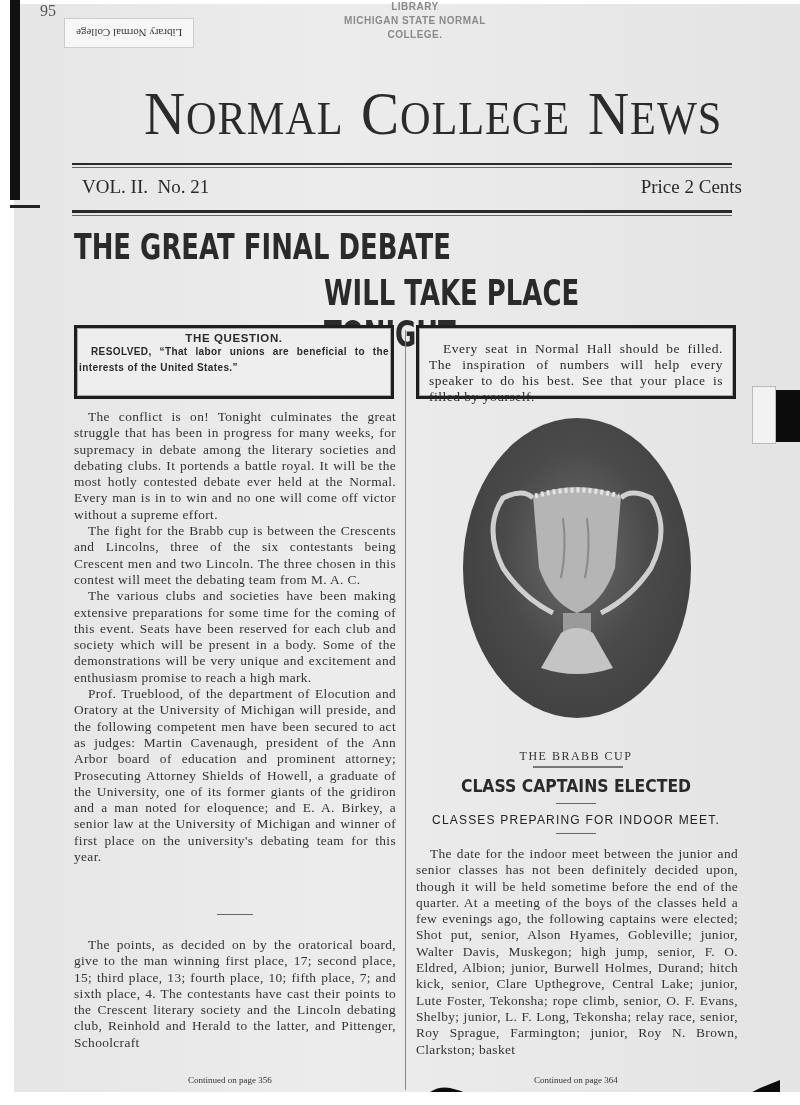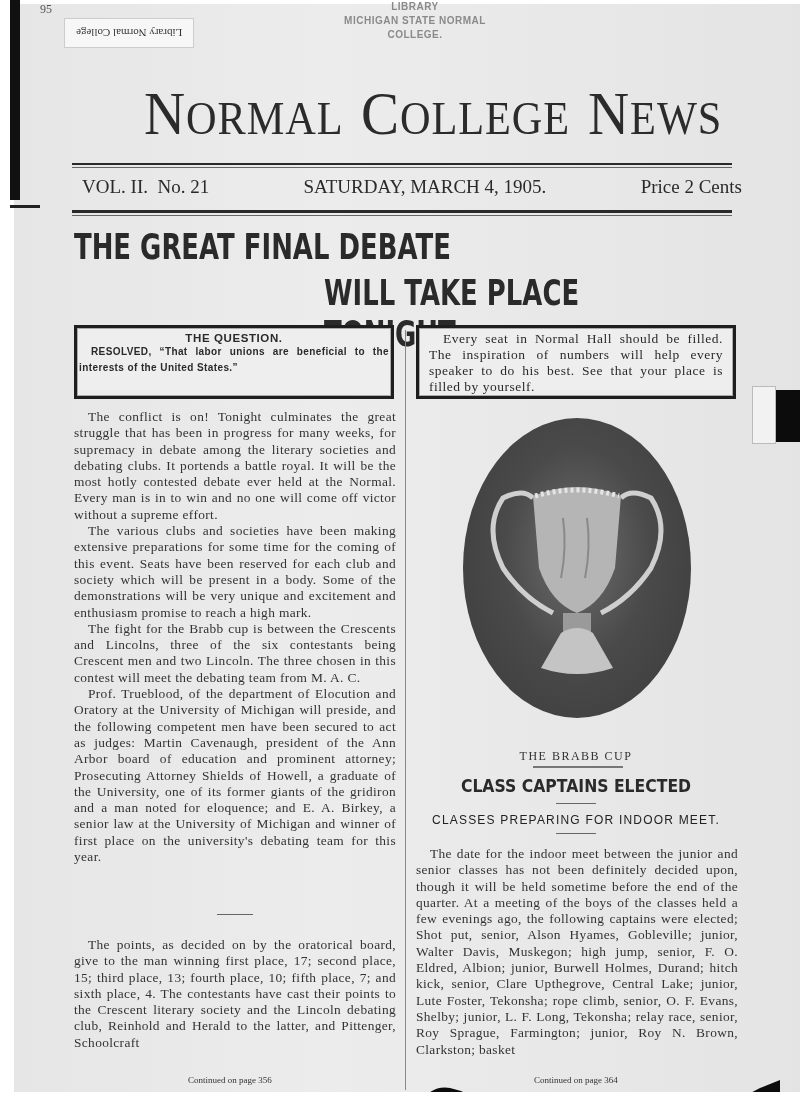--- a/index.html
+++ b/index.html
@@ -16,21 +16,21 @@
 
     .stamp-label {
       position: absolute; left: 64px; top: 18px; width: 130px; height: 30px;
       background: #f7f7f7; border: 1px solid #ccc;
       display: flex; align-items: center; justify-content: center;
     }
     .stamp-label span {
       display: inline-block; transform: rotate(180deg);
       font-family: "Liberation Serif", serif; font-size: 11px; color: #333;
     }
-    .ref-num { position: absolute; left: 40px; top: 2px; font-family: "Liberation Serif", serif; font-size: 12px; color: #555; }
+    .ref-num { position: absolute; left: 40px; top: 2px; font-family: "Liberation Serif", serif; font-size: 16px; color: #555; }
     .library-stamp {
       position: absolute; left: 330px; top: 0px; width: 170px; text-align: center;
       font-family: "Liberation Sans", sans-serif; font-size: 10px; font-weight: bold;
       color: #8a8a8a; line-height: 14px; letter-spacing: 0.5px;
     }
 
     .masthead {
       position: absolute; left: 74px; top: 78px; width: 660px;
       display: flex; justify-content: flex-end; align-items: baseline;
       font-family: "Liberation Serif", serif; color: #2b2b2b;
@@ -58,21 +58,21 @@
     .headline.h1 { left: 74px; top: 226px; font-size: 36px; transform: scaleX(0.72); }
     .headline.h2 { left: 324px; top: 272px; font-size: 36px; transform: scaleX(0.72); }
 
     .col-divider { position: absolute; left: 405px; top: 330px; width: 1px; height: 760px; background: #888; }
 
     .box {
       position: absolute; border: 3px solid #1e1e1e; background: #eeeeee;
       box-shadow: inset 0 0 0 1px #aaa;
     }
     .box.question { left: 74px; top: 325px; width: 320px; height: 74px; padding: 4px 2px; }
-    .box.every-seat { left: 416px; top: 325px; width: 320px; height: 74px; padding: 3px 10px; }
+    .box.every-seat { left: 416px; top: 325px; width: 320px; height: 74px; padding: 13px 10px; }
 
     .q-title { text-align: center; font-family: "Liberation Sans", sans-serif; font-weight: bold; font-size: 11.5px; letter-spacing: 0.6px; }
     .q-body { font-family: "Liberation Sans", sans-serif; font-weight: bold; font-size: 10px; line-height: 16px; text-indent: 12px; text-align: justify; letter-spacing: 0.4px; }
     .seat-body { font-family: "Liberation Serif", serif; font-size: 13.5px; line-height: 16px; text-indent: 14px; text-align: justify; letter-spacing: 0.5px; }
 
     .col { position: absolute; font-family: "Liberation Serif", serif; font-size: 13.4px; line-height: 16.3px; color: #333; }
     .col.left { left: 74px; top: 409px; width: 322px; }
     .col.right { left: 416px; top: 846px; width: 322px; }
     .col p { text-indent: 14px; text-align: justify; letter-spacing: 0.35px; }
 
@@ -130,21 +130,20 @@
   <div class="word"><span class="cap">N</span><span class="sc">ORMAL</span></div>
   <div class="word"><span class="cap">C</span><span class="sc">OLLEGE</span></div>
   <div class="word"><span class="cap">N</span><span class="sc">EWS</span></div>
 </div>
 
 <div class="rule r1"></div>
 <div class="rule r1b"></div>
 
 <div class="issue-line">
   <span style="white-space:pre;">VOL. II.  No. 21</span>
-  <span>SATURDAY, MARCH 4, 1905.</span>
   <span>Price 2 Cents</span>
 </div>
 
 <div class="rule r2"></div>
 <div class="rule r2b"></div>
 
 <div class="headline h1">THE GREAT FINAL DEBATE</div>
 <div class="headline h2">WILL TAKE PLACE TONIGHT</div>
 
 <div class="box question">
@@ -153,22 +152,22 @@
 </div>
 
 <div class="box every-seat">
   <div class="seat-body">Every seat in Normal Hall should be filled. The inspiration of numbers will help every speaker to do his best. See that your place is filled by yourself.</div>
 </div>
 
 <div class="col-divider"></div>
 
 <div class="col left">
   <p>The conflict is on! Tonight culminates the great struggle that has been in progress for many weeks, for supremacy in debate among the literary societies and debating clubs. It portends a battle royal. It will be the most hotly contested debate ever held at the Normal. Every man is in to win and no one will come off victor without a supreme effort.</p>
+  <p>The fight for the Brabb cup is between the Crescents and Lincolns, three of the six contestants being Crescent men and two Lincoln. The three chosen in this contest will meet the debating team from M. A. C.</p>
   <p>The various clubs and societies have been making extensive preparations for some time for the coming of this event. Seats have been reserved for each club and society which will be present in a body. Some of the demonstrations will be very unique and excitement and enthusiasm promise to reach a high mark.</p>
-  <p>The fight for the Brabb cup is between the Crescents and Lincolns, three of the six contestants being Crescent men and two Lincoln. The three chosen in this contest will meet the debating team from M. A. C.</p>
   <p>Prof. Trueblood, of the department of Elocution and Oratory at the University of Michigan will preside, and the following competent men have been secured to act as judges: Martin Cavenaugh, president of the Ann Arbor board of education and prominent attorney; Prosecuting Attorney Shields of Howell, a graduate of the University, one of its former giants of the gridiron and a man noted for eloquence; and E. A. Birkey, a senior law at the University of Michigan and winner of first place on the university's debating team for this year.</p>
 </div>
 
 <div class="how-cup">
   <div class="short-rule"></div>
   <div class="col" style="position:relative; font-size:13.4px; line-height:16.3px; margin-top:3px;">
     <p>The points, as decided on by the oratorical board, give to the man winning first place, 17; second place, 15; third place, 13; fourth place, 10; fifth place, 7; and sixth place, 4. The contestants have cast their points to the Crescent literary society and the Lincoln debating club, Reinhold and Herald to the latter, and Pittenger, Schoolcraft</p>
   </div>
 </div>
 <div class="continued left">Continued on page 356</div>

